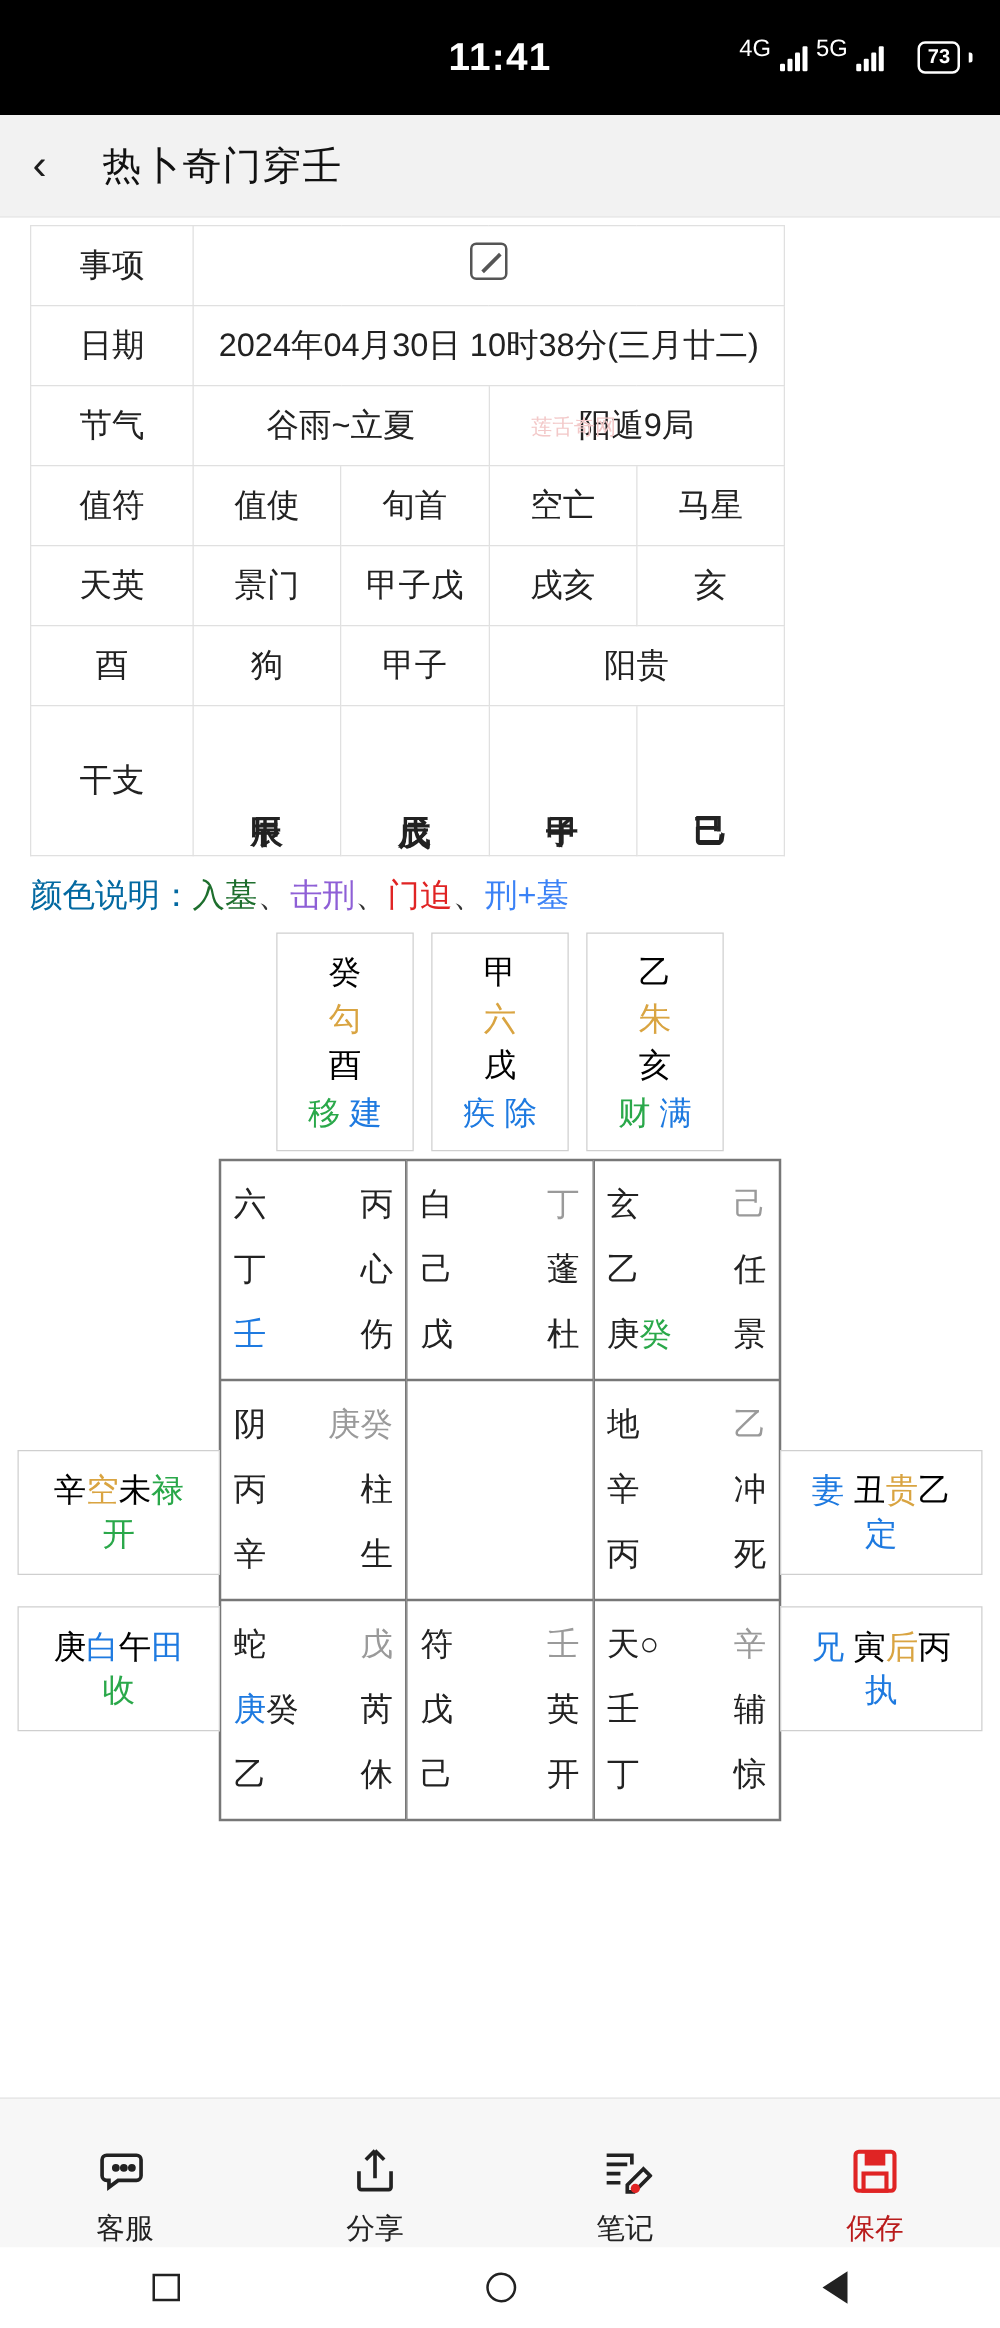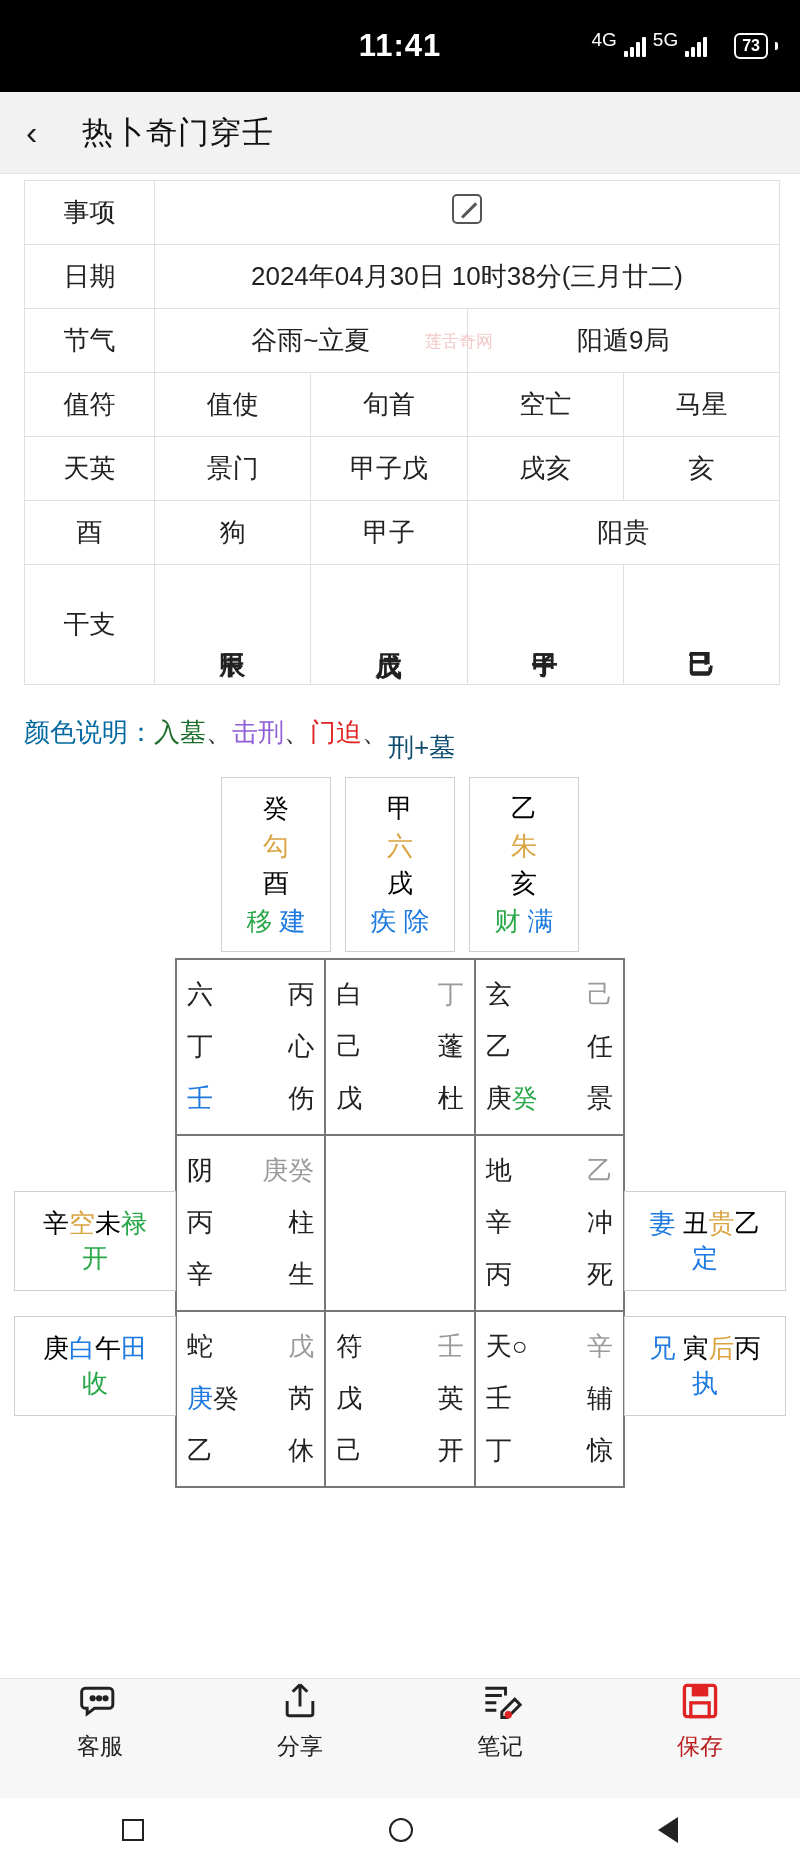--- a/index.html
+++ b/index.html
@@ -40,21 +40,21 @@
     display: flex; align-items: center; padding: 0 26px;
     border-bottom: 1px solid #e6e6e6;
   }
   .back-icon { font-size: 34px; color: #1d1d1d; width: 40px; }
   .appbar .title { font-size: 31px; color: #111; margin-left: 16px; letter-spacing: 1px; }
 
   
   .info-table {
     margin: 6px 24px 0 24px;
     border-collapse: collapse;
-    width: 756px;
+    width: 604px;
     table-layout: fixed;
   }
   .info-table td {
     border: 1px solid #e0e0e0;
     text-align: center;
     font-size: 26px;
     color: #222;
     height: 64px;
     padding: 2px 4px;
   }
@@ -77,21 +77,21 @@
 
   
   .legend {
     margin: 14px 24px 0 24px; font-size: 26px; color: #333;
     display: flex; align-items: center; flex-wrap: wrap;
   }
   .legend .k { color: #0369a1; }
   .c-rumu   { color: #1e6f2e; }
   .c-jixing { color: #8e5fd6; }
   .c-menpo  { color: #e02424; }
-  .c-xingmu { color: #0c4a6e; margin-top: 31px; }
+  .c-xingmu { color: #3b82f6; }
   .sep { color: #333; }
 
   
   .top-three {
     display: flex; justify-content: center; gap: 14px; margin-top: 12px;
   }
   .tp-cell {
     width: 110px; border: 1px solid #cfcfcf; background: #fff;
     padding: 12px 0 10px 0; text-align: center;
   }
@@ -130,21 +130,21 @@
     align-items: center; justify-content: center; font-size: 26px;
   }
   .side-box .line { line-height: 1.35; text-align: center; }
   .side-l { left: 14px; }
   .side-r { right: 14px; }
 
   
   .bottomnav {
     position: absolute; left: 0; bottom: 64px; width: 800px; height: 120px;
     background: #f7f7f7; border-top: 1px solid #e3e3e3;
-    display: flex; align-items: flex-start;
+    display: flex; align-items: flex-end;
   }
   .nav-item {
     flex: 1; text-align: center; color: #222; font-size: 23px;
   }
   .nav-item .ic { display: block; height: 46px; margin-bottom: 6px; }
   .nav-item.save { color: #b91c1c; }
   svg { display: inline-block; vertical-align: middle; }
 
   
   .navbar {

